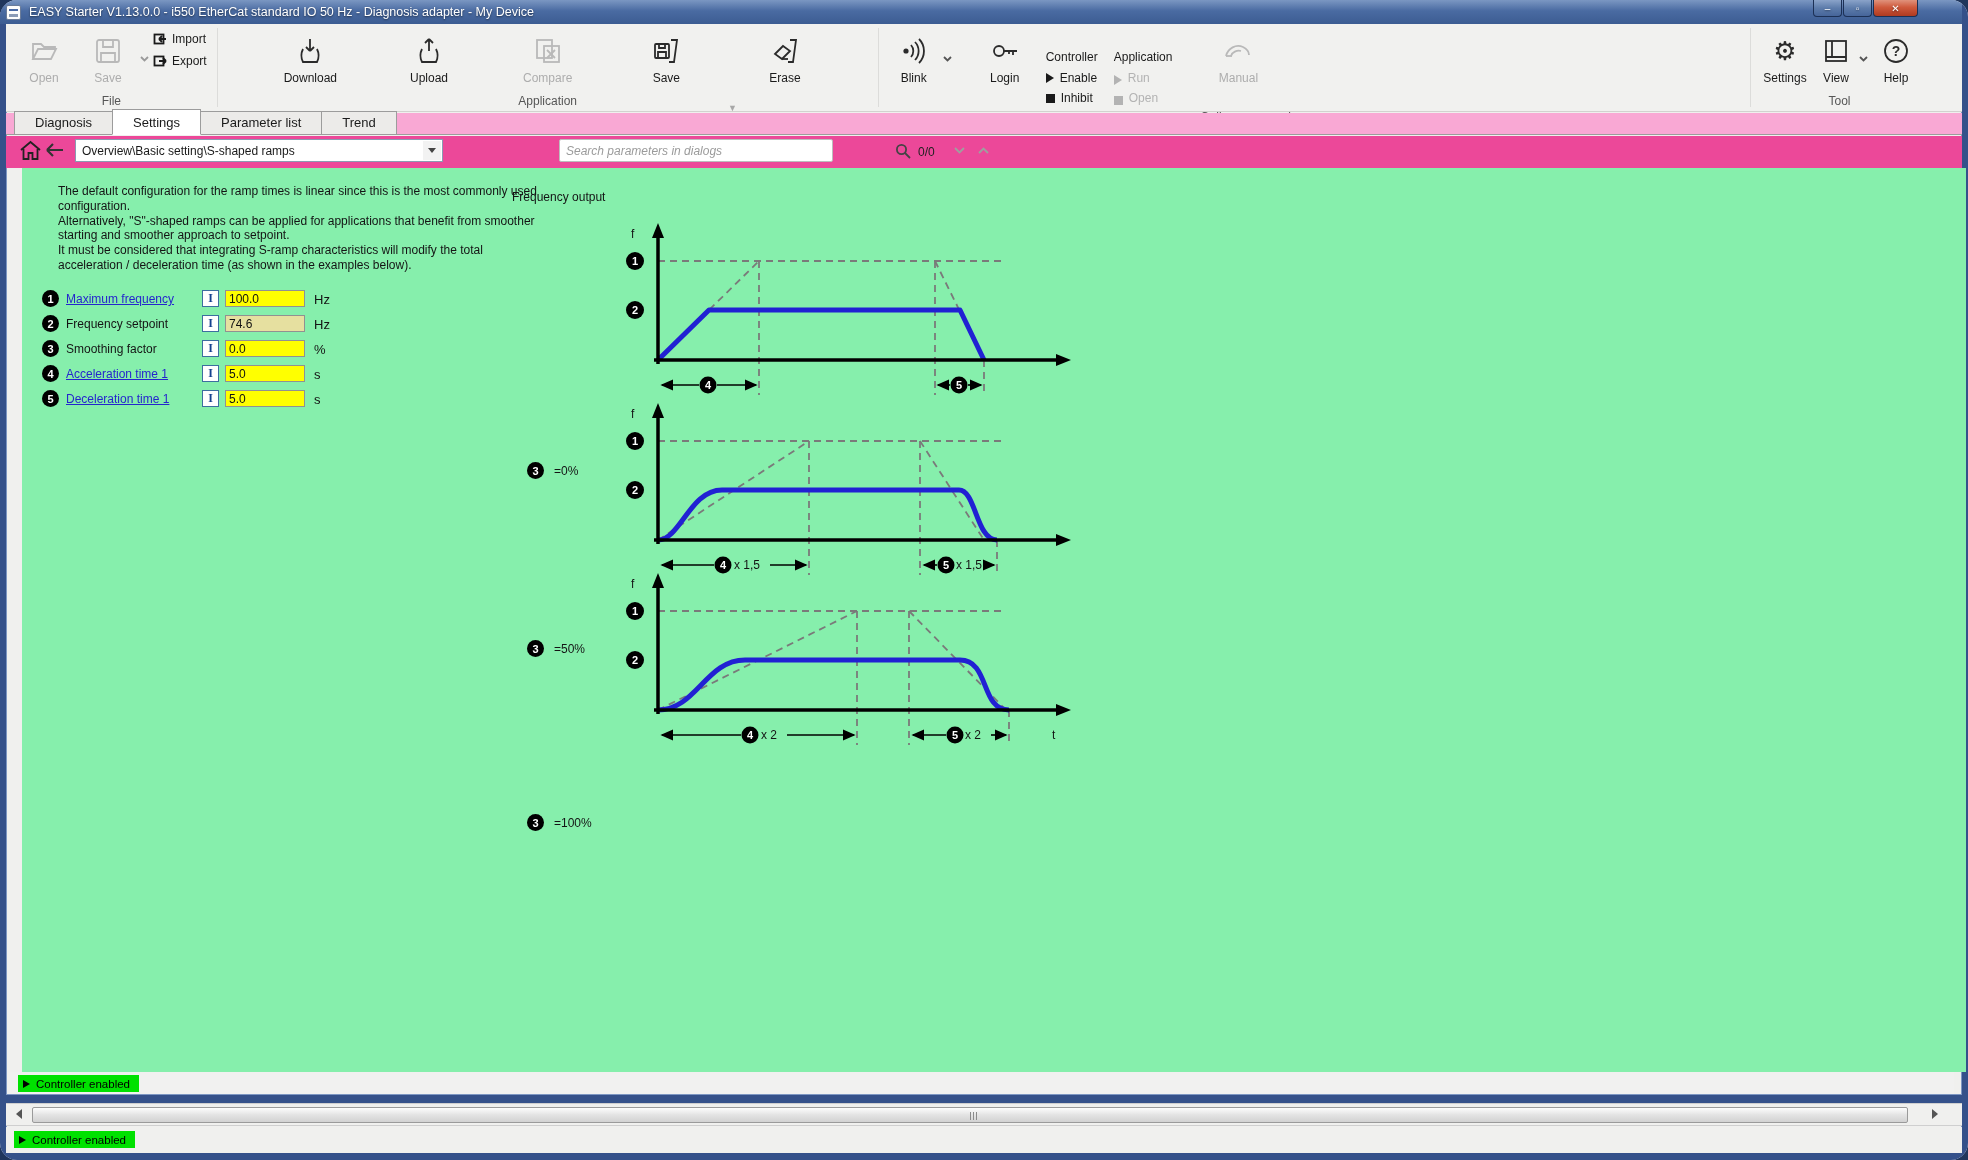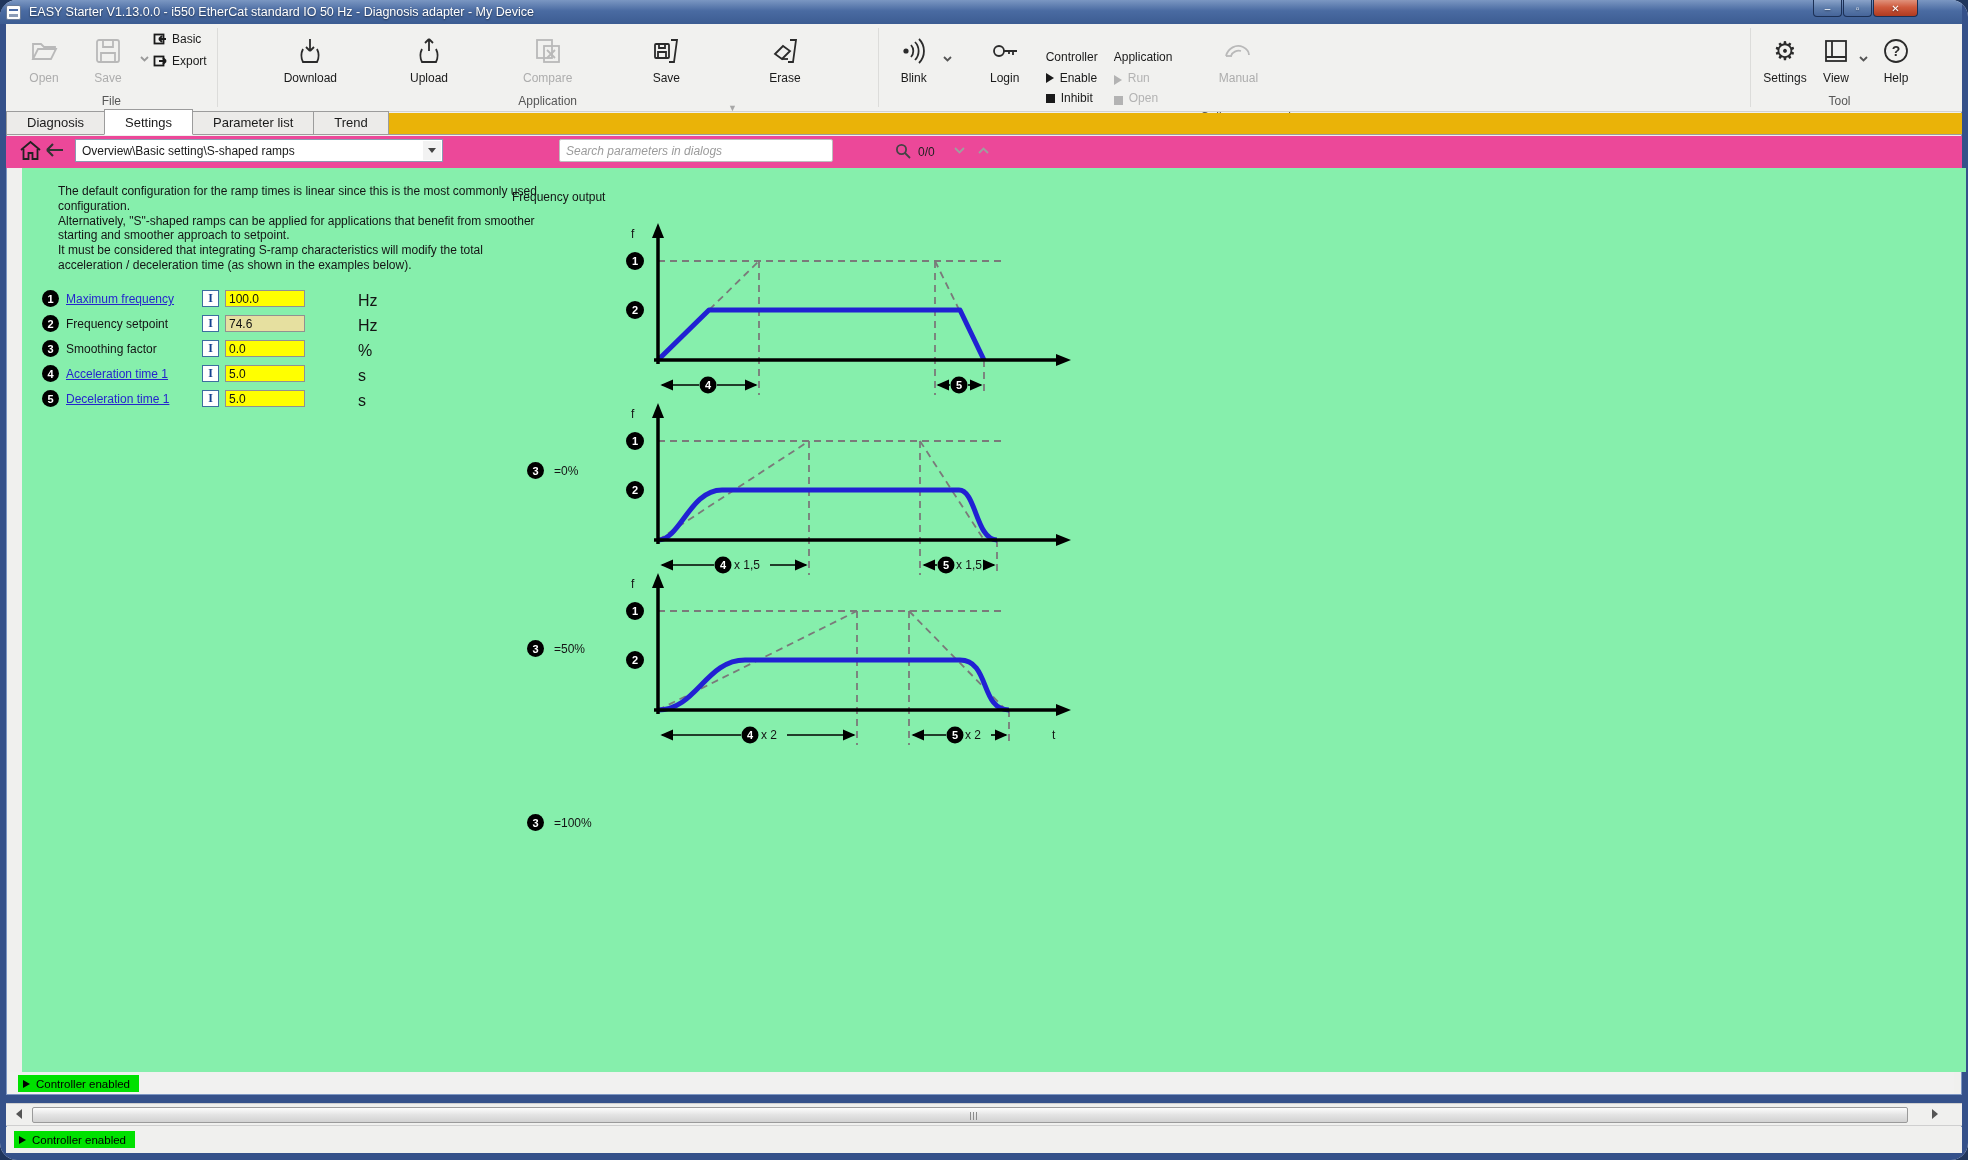--- a/index.html
+++ b/index.html
@@ -45,21 +45,21 @@
   .cmdcol .hdr{color:#1a1a1a;margin-bottom:4px;margin-top:20px;}
   .cmditem{display:flex;align-items:center;gap:6px;padding:3px 0;color:#1a1a1a;}
   .cmditem.disabled{color:#b3b3b3;align-items:flex-end;}
   .tri{width:0;height:0;border-left:8px solid currentColor;border-top:5px solid transparent;border-bottom:5px solid transparent;}
   .sq{width:9px;height:9px;background:currentColor;}
   .ribbon-right{margin-left:auto;display:flex;}
   .launcher{position:absolute;left:722px;top:79px;color:#a8a8a8;font-size:9px;}
   .collapse{position:absolute;right:46px;top:98px;color:#9a9a9a;}
   
   .tabbar{position:absolute;left:0;top:113px;width:1956px;height:22px;border-bottom:1px solid #9c9c9c;
-    display:flex;align-items:flex-end;padding-left:0;background:#eab308;}
+    display:flex;align-items:flex-end;padding-left:8px;background:#f9a8d4;}
   .tab{font-size:13px;color:#1a1a1a;padding:3px 20px 4px;border:1px solid #9c9c9c;border-bottom:none;
     background:#eceBe9;background:#ecebe9;margin-right:-1px;position:relative;}
   .tab.active{background:#fff;padding-top:5px;z-index:2;margin-bottom:-1px;border-bottom:1px solid #fff;}
   
   .navbar{position:absolute;left:0;top:136px;width:1956px;height:32px;background:#ec4899;}
   .navbar .home{position:absolute;left:13px;top:3px;color:#222;}
   .navbar .back{position:absolute;left:38px;top:6px;color:#333;}
   .combo{position:absolute;left:69px;top:3px;width:368px;height:23px;background:#fff;
     border:1px solid #8a9cb2;font-size:12px;color:#1a1a1a;display:flex;align-items:center;
     padding-left:6px;}
@@ -82,21 +82,21 @@
   .pnum{position:absolute;left:0;top:3px;width:17px;height:17px;border-radius:50%;background:#000;
     color:#fff;font-size:11px;font-weight:bold;display:flex;align-items:center;justify-content:center;}
   .plabel{position:absolute;left:24px;top:5px;font-size:12px;color:#141414;white-space:nowrap;}
   .plabel.link{color:#2525cd;text-decoration:underline;cursor:pointer;}
   .ibtn{position:absolute;left:160px;top:3px;width:17px;height:17px;border:1px solid #3c6e9f;background:#fff;
     color:#15418f;font-family:"Liberation Serif",serif;font-weight:bold;font-size:12px;
     display:flex;align-items:center;justify-content:center;}
   .pinput{position:absolute;left:183px;top:3px;width:80px;height:17px;border:1px solid #919191;
     background:#ffff00;font-size:12px;color:#111;padding:0 3px;font-family:"Liberation Sans",sans-serif;}
   .pinput.readonly{background:#e6e0a0;}
-  .punit{position:absolute;left:272px;top:5px;font-size:16px;color:#141414;margin-left:44px;}
+  .punit{position:absolute;left:272px;top:5px;font-size:13px;color:#141414;}
   
   .chart{position:absolute;left:506px;width:560px;height:190px;}
   .smooth{position:absolute;left:505px;font-size:12px;color:#141414;display:flex;align-items:center;gap:10px;}
   .smooth .pnum{position:static;}
   .axis{stroke:#000;stroke-width:3.5;fill:none;}
   .blue{stroke:#2121d3;stroke-width:5;fill:none;stroke-linejoin:round;}
   .dash{stroke:#7a7a7a;stroke-width:1.8;fill:none;stroke-dasharray:7 5;}
   .dim{stroke:#000;stroke-width:1.6;fill:none;}
   .mtxt{fill:#fff;font-size:11px;font-weight:bold;font-family:"Liberation Sans",sans-serif;}
   .atxt{fill:#141414;font-size:12px;font-family:"Liberation Sans",sans-serif;}
@@ -157,21 +157,21 @@
           <svg width="9" height="6" viewBox="0 0 9 6">
                 <polyline points="1,1 4.5,4.5 8,1" class="icstroke"></polyline>
               </svg>
         </div>
         <div class="smallcol">
           <div class="smallbtn">
             <svg width="14" height="14" viewBox="0 0 14 14">
                   <rect class="icstroke" x="1.5" y="2.5" width="9" height="9"></rect>
                   <path class="icstroke" d="M13 7 h-7 m0 0 l3 -3 m-3 3 l3 3"></path>
                 </svg>
-            <span>Basic</span>
+            <span>Import</span>
           </div>
           <div class="smallbtn">
             <svg width="14" height="14" viewBox="0 0 14 14">
                   <rect class="icstroke" x="1.5" y="2.5" width="9" height="9"></rect>
                   <path class="icstroke" d="M6 7 h7 m0 0 l-3 -3 m3 3 l-3 3"></path>
                 </svg>
             <span>Export</span>
           </div>
         </div>
       </div>

